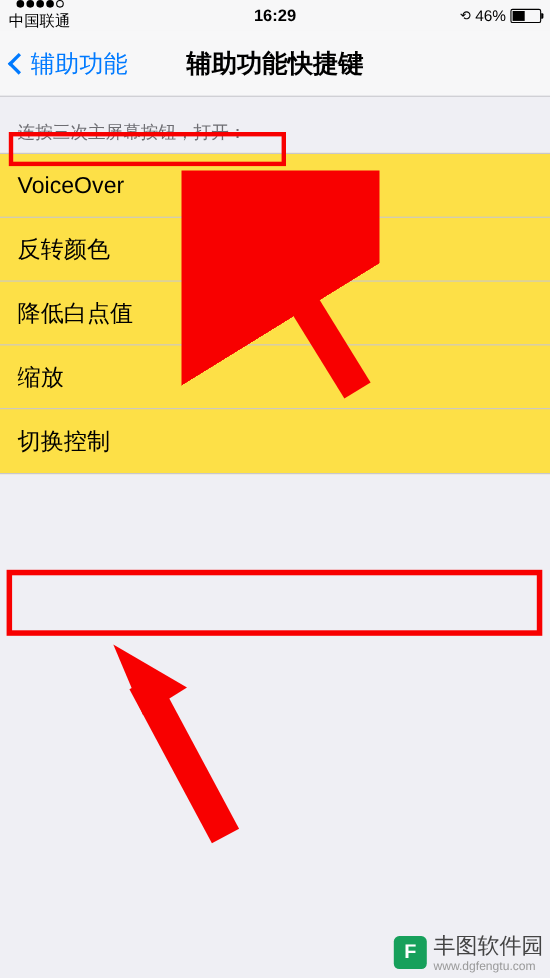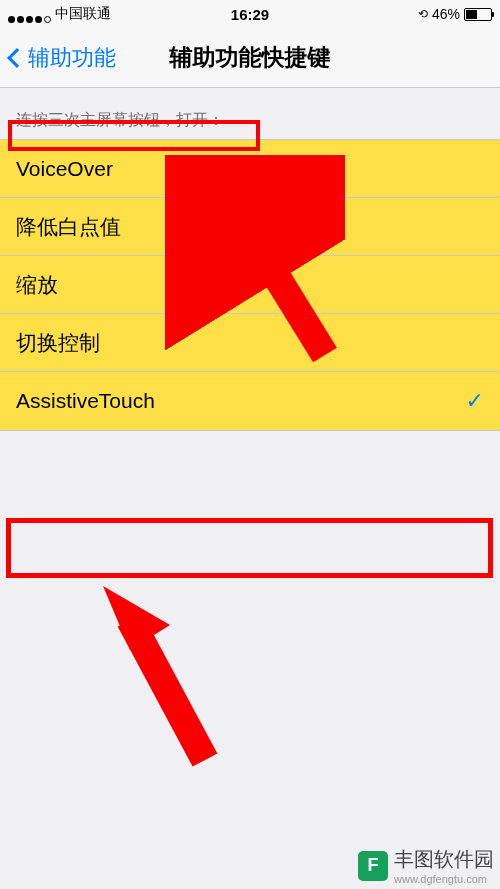--- a/index.html
+++ b/index.html
@@ -13,21 +13,21 @@
     }
     .status-bar {
       height: 28px;
       display: flex;
       align-items: center;
       justify-content: space-between;
       padding: 0 8px;
       font-size: 15px;
       background: #f7f7f8;
     }
-    .status-left { display: flex; align-items: flex-end; gap: 4px; }
+    .status-left { display: flex; align-items: center; gap: 4px; flex-direction: column; }
     .signal-dots { display: flex; gap: 2px; }
     .dot { width: 7px; height: 7px; border-radius: 50%; background: #000; }
     .dot.empty { background: transparent; border: 1px solid #000; }
     .carrier { font-size: 14px; }
     .status-time { font-weight: 600; position: absolute; left: 50%; transform: translateX(-50%); }
     .status-right { display: flex; align-items: center; gap: 4px; font-size: 14px; }
     .lock-icon { font-size: 12px; }
     .battery {
       width: 28px; height: 13px; border: 1px solid #000; border-radius: 2px;
       position: relative; padding: 1px;
@@ -129,31 +129,30 @@
   <div class="nav-title">辅助功能快捷键</div>
 </div>
 
 <div class="section-header">连按三次主屏幕按钮，打开：</div>
 
 <div class="list">
   <div class="list-item">
     <span>VoiceOver</span>
   </div>
   <div class="list-item">
+    <span>反转颜色</span>
+  </div>
+  <div class="list-item">
     <span>降低白点值</span>
   </div>
   <div class="list-item">
     <span>缩放</span>
   </div>
   <div class="list-item">
     <span>切换控制</span>
-  </div>
-  <div class="list-item">
-    <span>AssistiveTouch</span>
-    <span class="checkmark">✓</span>
   </div>
 </div>
 
 <div class="redbox redbox1"></div>
 <div class="redbox redbox2"></div>
 
 <svg class="arrow" style="top:155px; left:165px;" width="180" height="220">
   <defs>
     <marker id="ah1" markerWidth="14" markerHeight="14" refX="4" refY="7" orient="auto">
       <polygon points="0,0 14,7 0,14" fill="#f80000"></polygon>

